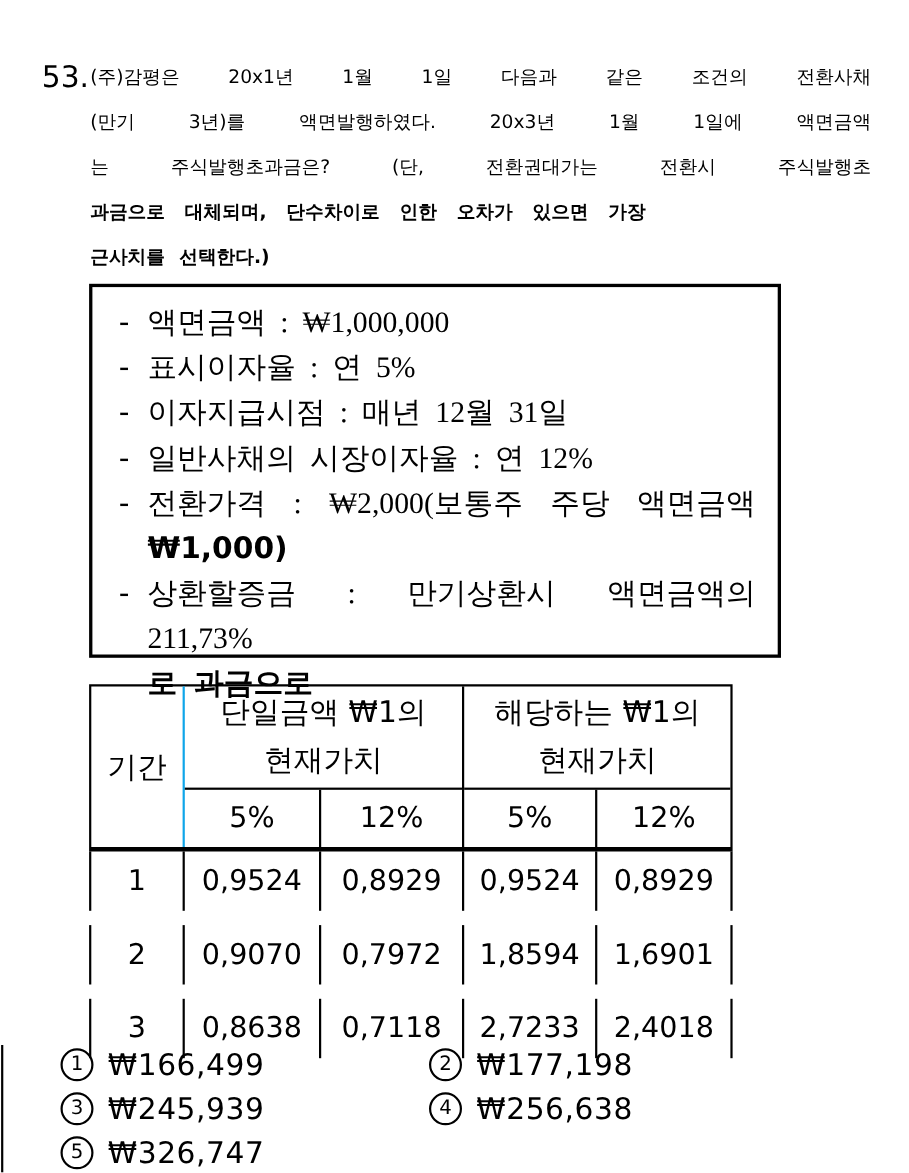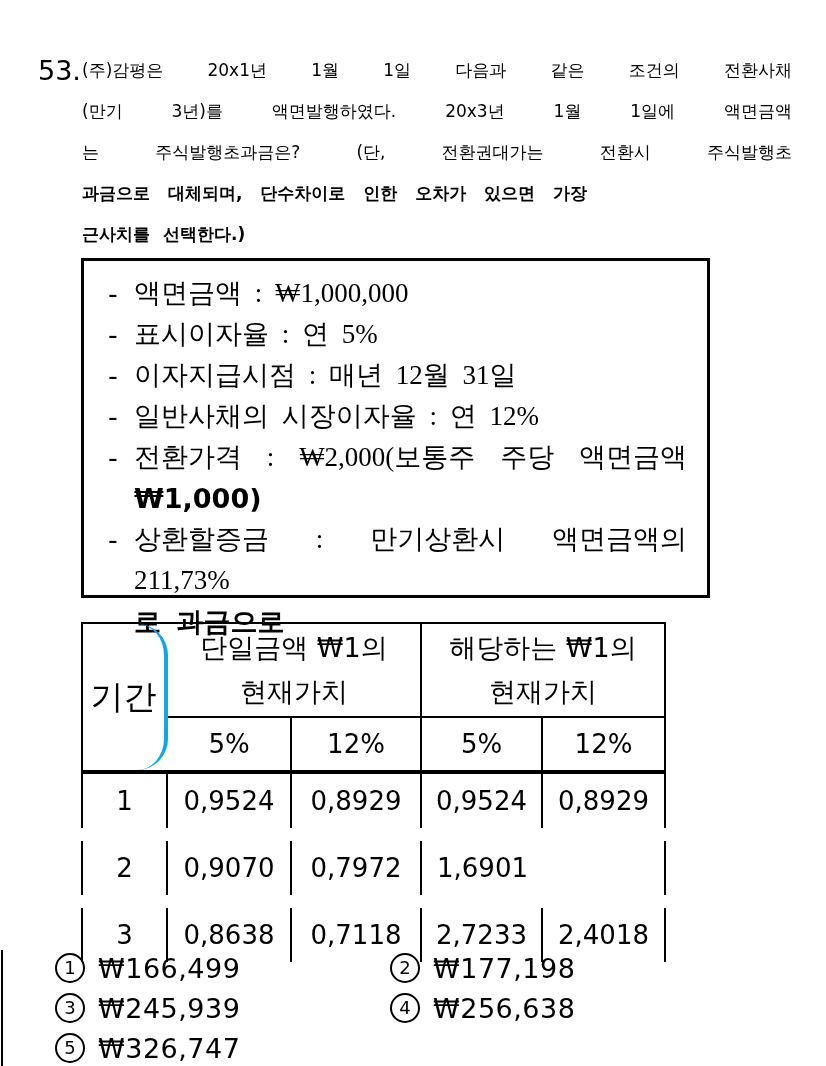--- a/index.html
+++ b/index.html
@@ -93,26 +93,25 @@
     grid-template-columns: 85px 124px 130px 121px 121px;
     grid-template-rows: 94px 52px;
     border-top: 2px solid #000;
     border-left: 2px solid #000;
     border-right: 2px solid #000;
     border-bottom: 4px solid #000;
   }
   .pv-corner {
     grid-row: 1 / 3;
     grid-column: 1;
-    border-right: 4px solid #0ea5e9;
-    display: flex;
-    align-items: center;
-    justify-content: center;
-    font-size: 33px;
-    border-radius: 31px;
+    border-right: 2px solid #0ea5e9;
+    display: flex;
+    align-items: center;
+    justify-content: center;
+    font-size: 27px;
   }
   .pv-group {
     grid-row: 1;
     display: flex;
     flex-direction: column;
     align-items: center;
     justify-content: center;
     line-height: 44px;
     font-size: 27px;
     border-bottom: 2px solid #000;
@@ -262,20 +261,21 @@
       <div class="pv-cell b">1</div>
       <div class="pv-cell b">0,9524</div>
       <div class="pv-cell b">0,8929</div>
       <div class="pv-cell b">0,9524</div>
       <div class="pv-cell">0,8929</div>
     </div>
     <div class="pv-row">
       <div class="pv-cell b">2</div>
       <div class="pv-cell b">0,9070</div>
       <div class="pv-cell b">0,7972</div>
+      <div class="pv-cell b">1,8594</div>
       <div class="pv-cell">1,6901</div>
     </div>
     <div class="pv-row">
       <div class="pv-cell b">3</div>
       <div class="pv-cell b">0,8638</div>
       <div class="pv-cell b">0,7118</div>
       <div class="pv-cell b">2,7233</div>
       <div class="pv-cell">2,4018</div>
     </div>
   </div>

